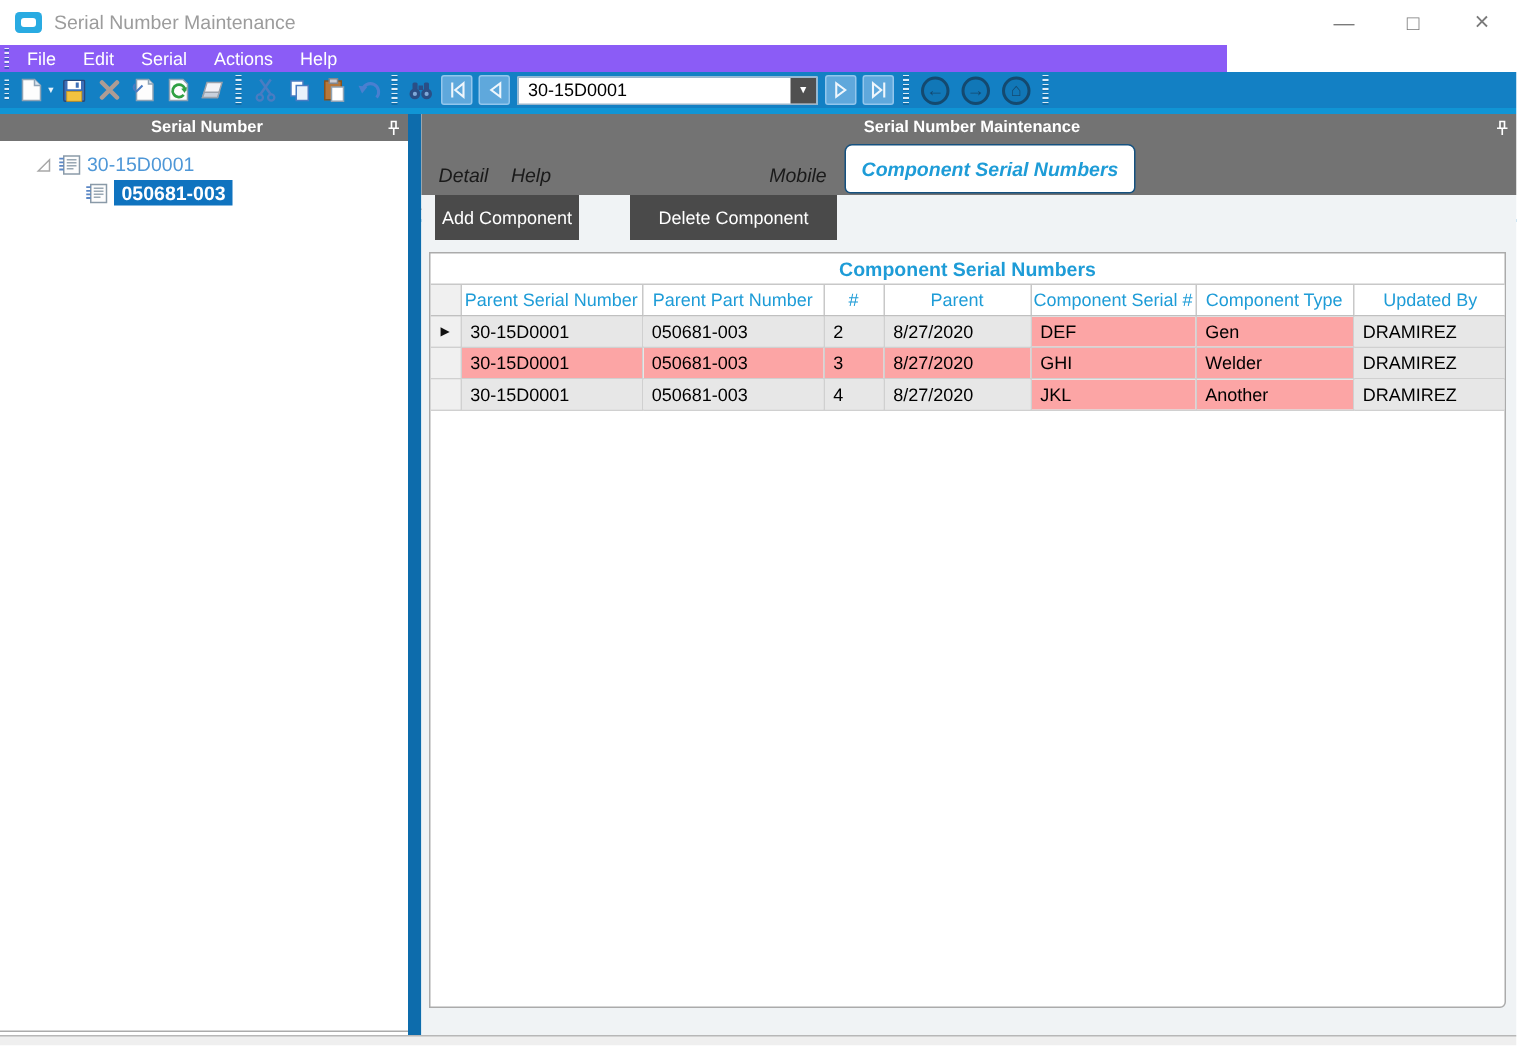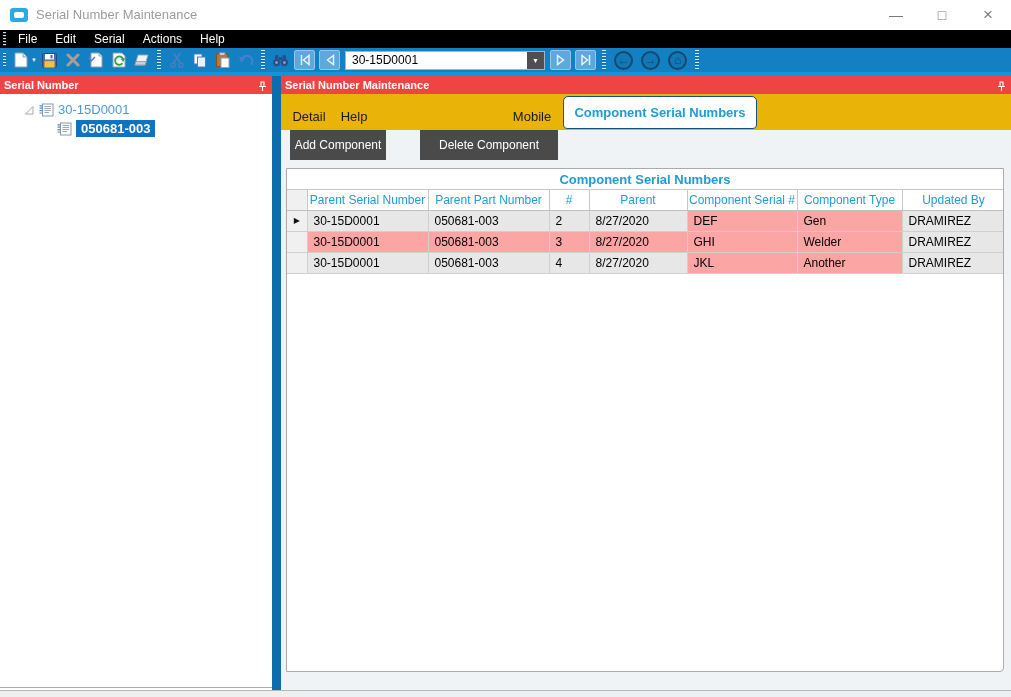--- a/index.html
+++ b/index.html
@@ -13,56 +13,56 @@
   }
   
   .titlebar { position:absolute; left:0; top:0; width:1011px; height:30px; background:#fff; }
   .app-icon { position:absolute; left:10px; top:8px; width:18px; height:14px; background:#29ABE2; border-radius:3px; }
   .app-icon .inner { position:absolute; left:4px; top:4px; width:10px; height:6px; background:#fff; border-radius:2px; }
   .title-text { position:absolute; left:36px; top:0; line-height:30px; color:#9C9C9C; font-size:13px; }
   .win-controls { position:absolute; right:0; top:0; height:30px; display:flex; }
   .win-btn { width:46px; height:30px; display:flex; align-items:center; justify-content:center; color:#7A7A7A; font-size:14px; }
   .win-btn.close { font-size:17px; }
   
-  .menubar { position:absolute; left:0; top:30px; width:1011px; height:18px; background:#000000; display:flex; align-items:center; }
+  .menubar { position:absolute; left:0; top:30px; width:818px; height:18px; background:#8b5cf6; display:flex; align-items:center; }
   .grip { width:3px; height:14px; margin:0 3px;
           background:repeating-linear-gradient(to bottom, rgba(255,255,255,.85) 0 1px, rgba(13,90,140,.5) 1px 2px, transparent 2px 3px); }
   .menu-item { color:#fff; font-size:12px; padding:0 9px; line-height:18px; cursor:default; }
   
   .toolbar { position:absolute; left:0; top:48px; width:1011px; height:24px; background:#1380C4; display:flex; align-items:center; }
   .tsep { width:4px; height:20px; margin:0 4px;
           background:repeating-linear-gradient(to bottom, rgba(255,255,255,.85) 0 1px, rgba(13,90,140,.5) 1px 2px, transparent 2px 3px); }
   .tbtn { width:23px; height:21px; display:flex; align-items:center; justify-content:center; position:relative; }
   .caret { color:#E8F2FA; font-size:7px; margin-left:-2px; width:8px; text-align:center; }
   .navbtn { width:21px; height:20px; margin:0 2px; background:#5FA8DC; border:1px solid #93C6EC; border-radius:2px;
             display:flex; align-items:center; justify-content:center; }
   .combo { width:200px; height:19px; background:#fff; margin:0 3px; display:flex; border:1px solid #9AB6CC; }
   .combo-text { flex:1; line-height:17px; padding-left:6px; color:#000; font-size:12px; }
   .combo-btn { width:17px; height:17px; background:#4F4F4F; color:#fff; font-size:7px; display:flex; align-items:center; justify-content:center; }
   .circ { width:19px; height:19px; border:2px solid #14496F; border-radius:50%; margin:0 4px; color:#14496F;
           display:flex; align-items:center; justify-content:center; font-size:12px; font-weight:bold; background:rgba(9,56,88,.12); }
   
   .strip { position:absolute; left:0; top:72px; width:1011px; height:4px; background:#1095D5; }
   
-  .panel-header { height:18px; background:#ef4444; color:#fff; font-weight:bold; font-size:11px; line-height:18px;
-                  padding-left:4px; position:relative; }
+  .panel-header { height:18px; background:#737373; color:#fff; font-weight:bold; font-size:11px; line-height:18px;
+                  padding-left:4px; position:relative;text-align:center; }
   .pin { position:absolute; right:5px; top:3px; }
   .left-panel { position:absolute; left:0; top:76px; width:272px; height:612px; background:#fff; border-bottom:1px solid #ABABAB; }
   .splitter { position:absolute; left:272px; top:76px; width:9px; height:614px; background:#0D6CAC; }
   .right-panel { position:absolute; left:281px; top:76px; width:730px; height:614px; background:#fff; }
   
   .tree { padding-top:6px; font-size:13px; color:#4E97D7; }
   .tree-row { display:flex; align-items:center; height:19px; }
   .tree-row .spacer { display:inline-block; }
   .expander { width:10px; height:10px; margin-right:4px; display:inline-flex; }
   .node-icon { margin-right:4px; display:inline-flex; }
   .tree-label { white-space:nowrap; }
   .tree-label.selected { background:#0F73BF; color:#fff; font-weight:bold; padding:1px 5px; }
   
-  .tabstrip { position:absolute; left:0; top:18px; width:730px; height:36px; background:#eab308; }
+  .tabstrip { position:absolute; left:0; top:18px; width:730px; height:36px; background:#737373;font-style:italic; }
   .tab-underline { position:absolute; left:0; top:45px; width:282px; height:1px; background:#3C3C3C; }
   .tab { position:absolute; top:8px; height:38px; line-height:30px; font-size:13px; color:#1A1A1A; text-align:center; cursor:default; }
   .tab.active { top:2px; height:33px; line-height:31px; background:#fff; border:1px solid #15517F;
                 border-radius:5px 5px 4px 4px; color:#1E9CD7; font-weight:bold; z-index:2; }
   .blue-line { position:absolute; left:0; top:52px; width:730px; height:2px; background:#1386C6; }
   .content { position:absolute; left:0; top:54px; width:730px; height:560px; background:#F0F3F5; }
   
   .act-btn { position:absolute; top:0; height:30px; background:#4A4A4A; color:#fff; border:none;
              font-family:"Liberation Sans",sans-serif; font-size:12px; }
   

